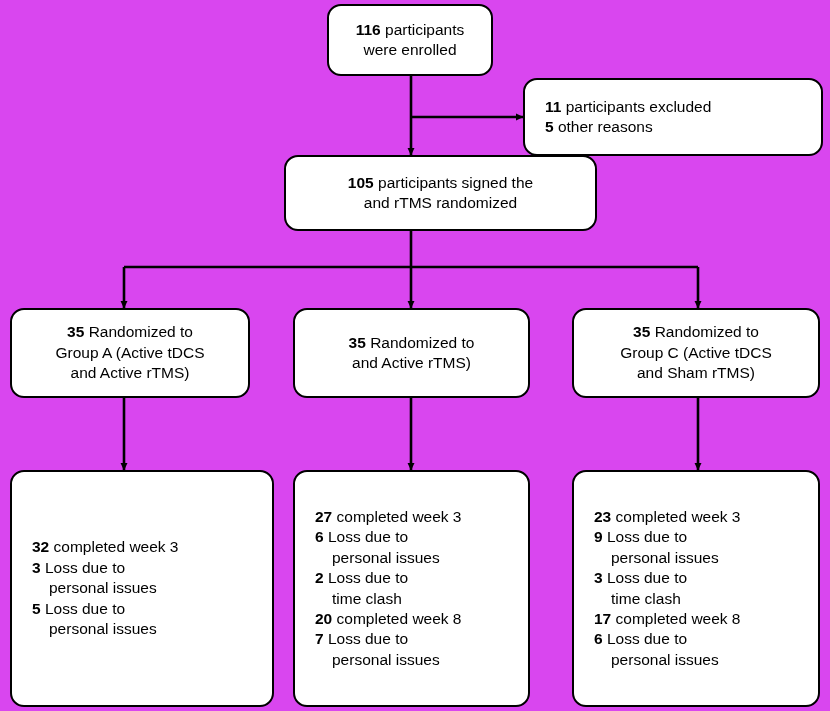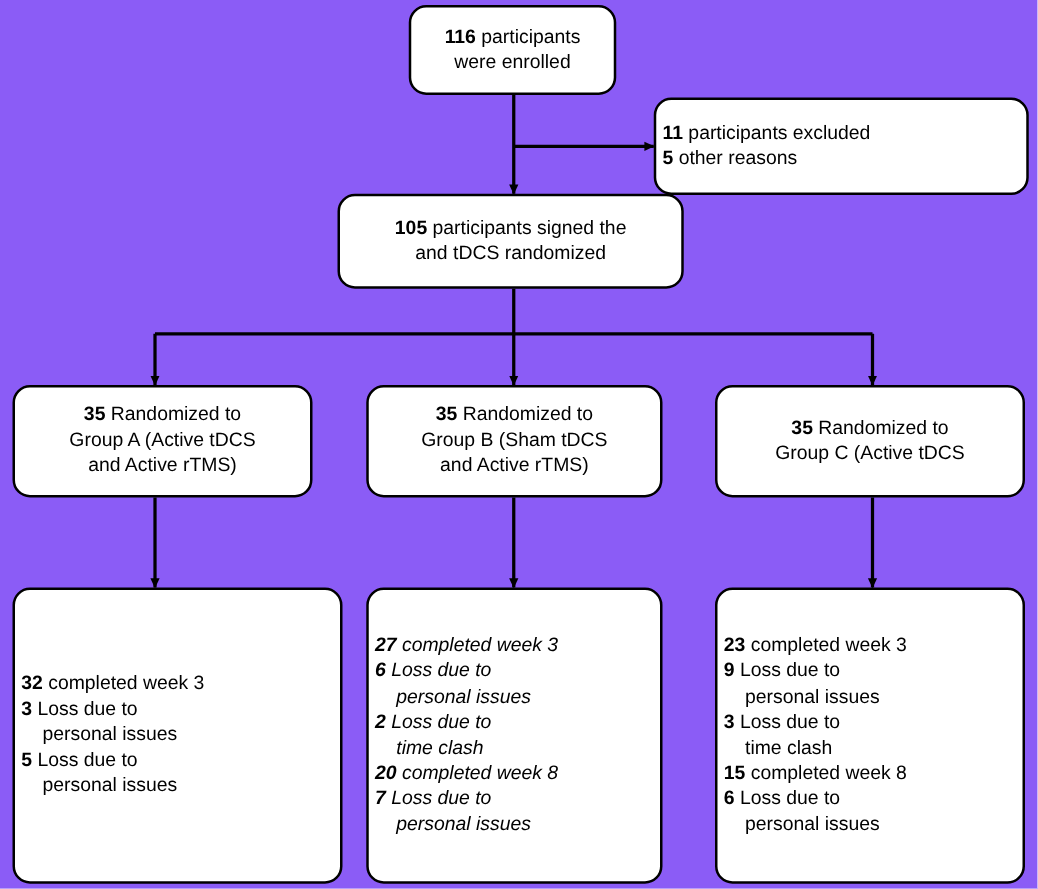--- a/index.html
+++ b/index.html
@@ -7,21 +7,21 @@
     padding: 0;
     background: #ffffff;
   }
   body {
     font-family: "Liberation Sans", sans-serif;
   }
   #canvas {
     position: relative;
     width: 830px;
     height: 711px;
-    background: #8b5cf6;
+    background: #d946ef;
     overflow: hidden;
   }
   .node {
     position: absolute;
     box-sizing: border-box;
     border: 2px solid #000000;
     border-radius: 14px;
     background: #ffffff;
     color: #000000;
     font-size: 15.5px;
@@ -30,21 +30,21 @@
     flex-direction: column;
     justify-content: center;
   }
   .node.center {
     text-align: center;
     align-items: center;
   }
   .node.left {
     text-align: left;
     align-items: flex-start;
-    padding-left: 5px;
+    padding-left: 20px;
   }
   .node .line {
     white-space: nowrap;
   }
   .node .indent {
     padding-left: 17px;
   }
   b {
     font-weight: bold;
   }
@@ -96,81 +96,81 @@
 
   <div class="node left" style="left:523px; top:78px; width:300px; height:78px;">
     <div class="line">
       <b>11</b><span> participants excluded</span>
     </div>
     <div class="line">
       <b>5</b><span> other reasons</span>
     </div>
   </div>
 
-  <div class="node center" style="left:270px; top:155px; width:277px; height:76px;">
+  <div class="node center" style="left:284px; top:155px; width:313px; height:76px;">
     <div class="line">
       <b>105</b><span> participants signed the</span>
     </div>
     <div class="line">
-      <b></b><span>and tDCS randomized</span>
+      <b></b><span>and rTMS randomized</span>
     </div>
   </div>
 
   <div class="node center" style="left:10px; top:308px; width:240px; height:90px;">
     <div class="line">
       <b>35</b><span> Randomized to</span>
     </div>
     <div class="line">
       <b></b><span>Group A (Active tDCS</span>
     </div>
     <div class="line">
       <b></b><span>and Active rTMS)</span>
     </div>
   </div>
 
   <div class="node center" style="left:293px; top:308px; width:237px; height:90px;">
     <div class="line">
       <b>35</b><span> Randomized to</span>
     </div>
     <div class="line">
-      <b></b><span>Group B (Sham tDCS</span>
-    </div>
-    <div class="line">
       <b></b><span>and Active rTMS)</span>
     </div>
   </div>
 
   <div class="node center" style="left:572px; top:308px; width:248px; height:90px;">
     <div class="line">
       <b>35</b><span> Randomized to</span>
     </div>
     <div class="line">
       <b></b><span>Group C (Active tDCS</span>
     </div>
+    <div class="line">
+      <b></b><span>and Sham rTMS)</span>
+    </div>
   </div>
 
   <div class="node left" style="left:10px; top:470px; width:264px; height:237px;">
     <div class="line">
       <b>32</b><span> completed week 3</span>
     </div>
     <div class="line">
       <b>3</b><span> Loss due to</span>
     </div>
     <div class="line indent">
       <b></b><span>personal issues</span>
     </div>
     <div class="line">
       <b>5</b><span> Loss due to</span>
     </div>
     <div class="line indent">
       <b></b><span>personal issues</span>
     </div>
   </div>
 
-  <div class="node left" style="left:293px; top:470px; width:237px; height:237px;font-style:italic;">
+  <div class="node left" style="left:293px; top:470px; width:237px; height:237px;">
     <div class="line">
       <b>27</b><span> completed week 3</span>
     </div>
     <div class="line">
       <b>6</b><span> Loss due to</span>
     </div>
     <div class="line indent">
       <b></b><span>personal issues</span>
     </div>
     <div class="line">
@@ -200,21 +200,21 @@
     <div class="line indent">
       <b></b><span>personal issues</span>
     </div>
     <div class="line">
       <b>3</b><span> Loss due to</span>
     </div>
     <div class="line indent">
       <b></b><span>time clash</span>
     </div>
     <div class="line">
-      <b>15</b><span> completed week 8</span>
+      <b>17</b><span> completed week 8</span>
     </div>
     <div class="line">
       <b>6</b><span> Loss due to</span>
     </div>
     <div class="line indent">
       <b></b><span>personal issues</span>
     </div>
   </div>
 
 </div>

